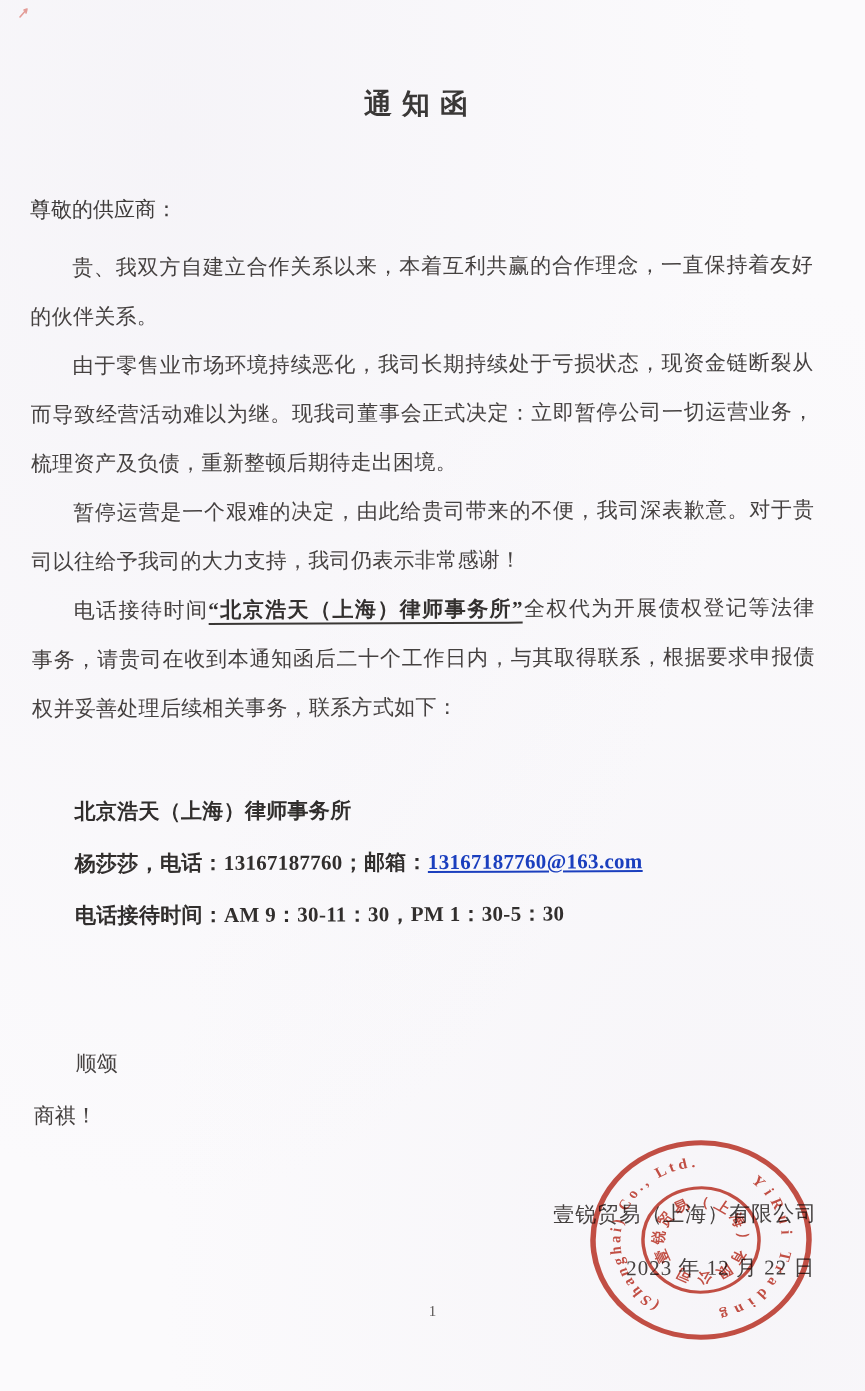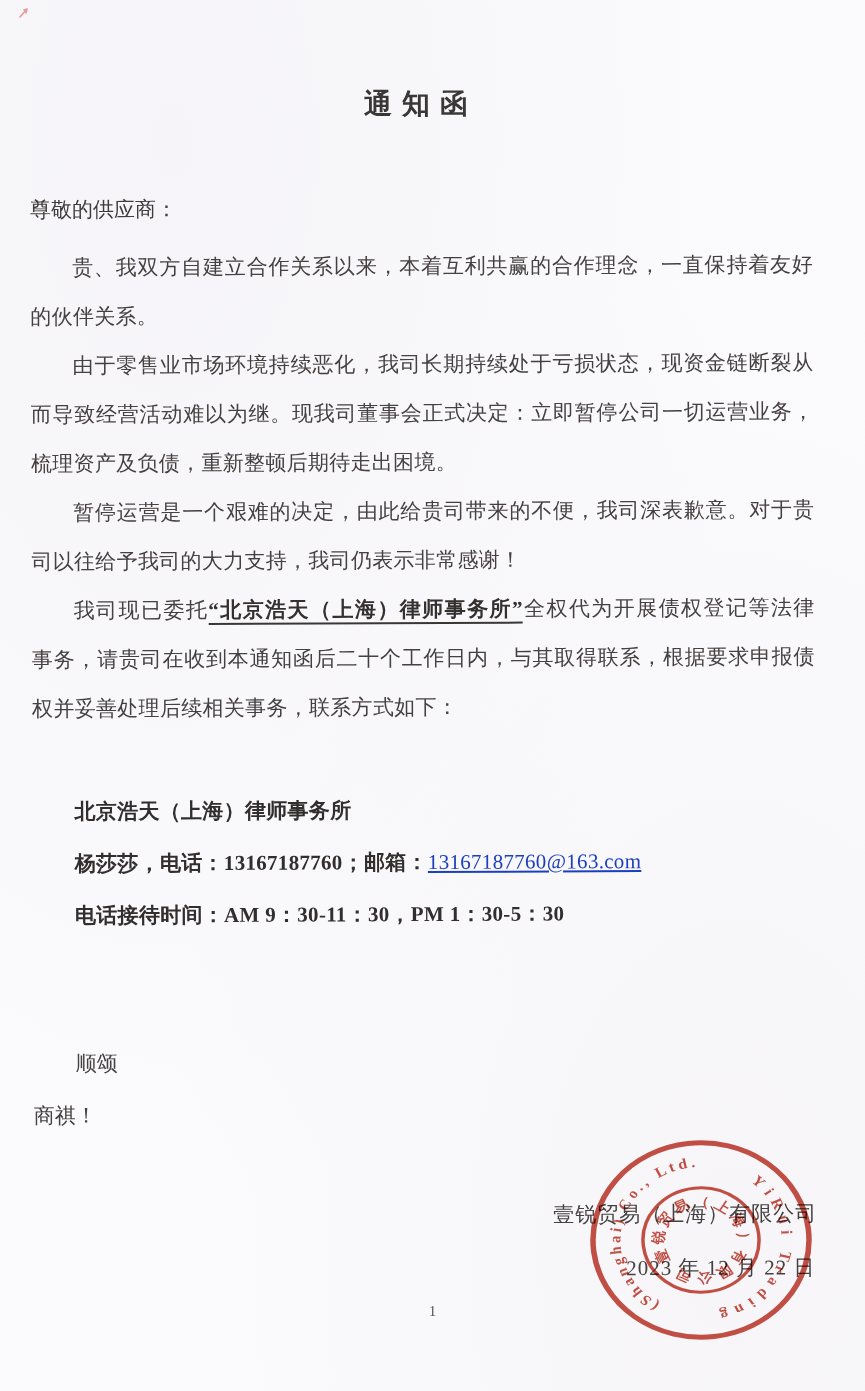--- a/index.html
+++ b/index.html
@@ -42,21 +42,21 @@
   .full{text-align:justify;text-align-last:justify;}
   .firm-underline{
     font-weight:700;color:#33302f;
     border-bottom:2px solid #3a3735;padding-bottom:1px;
   }
   .contact{
     margin-top:52px;margin-left:42px;
     font-weight:700;color:#312e2d;
   }
   .contact-line{display:block;font-size:21px;line-height:52px;letter-spacing:0.3px;}
-  .email-link{color:#1b3fbe;font-weight:400;text-decoration:underline;cursor:pointer;}
+  .email-link{color:#1b3fbe;font-weight:700;text-decoration:underline;cursor:pointer;}
   .closing{margin-top:96px;}
   .closing-line{display:block;font-size:21px;line-height:52px;color:#454140;}
   .signature{
     margin-top:60px;text-align:right;
     font-size:21px;color:#454140;letter-spacing:1px;
   }
   .sig-company{display:block;line-height:30px;padding-right:0px;}
   .sig-date{display:block;line-height:30px;margin-top:24px;padding-right:2px;}
   .page-number{
     position:absolute;left:0;right:0;top:1303px;
@@ -93,21 +93,21 @@
     <span class="para-line indent full">贵、我双方自建立合作关系以来，本着互利共赢的合作理念，一直保持着友好</span>
     <span class="para-line">的伙伴关系。</span>
 
     <span class="para-line indent full">由于零售业市场环境持续恶化，我司长期持续处于亏损状态，现资金链断裂从</span>
     <span class="para-line full">而导致经营活动难以为继。现我司董事会正式决定：立即暂停公司一切运营业务，</span>
     <span class="para-line">梳理资产及负债，重新整顿后期待走出困境。</span>
 
     <span class="para-line indent full">暂停运营是一个艰难的决定，由此给贵司带来的不便，我司深表歉意。对于贵</span>
     <span class="para-line">司以往给予我司的大力支持，我司仍表示非常感谢！</span>
 
-    <span class="para-line indent full"><span>我司现已委托</span><span class="firm-underline">“北京浩天（上海）律师事务所”</span><span>全权代为开展债权登记等法律</span></span>
+    <span class="para-line indent full"><span>电话接待时间</span><span class="firm-underline">“北京浩天（上海）律师事务所”</span><span>全权代为开展债权登记等法律</span></span>
     <span class="para-line full">事务，请贵司在收到本通知函后二十个工作日内，与其取得联系，根据要求申报债</span>
     <span class="para-line">权并妥善处理后续相关事务，联系方式如下：</span>
   </div>
 
   <div class="contact">
     <span class="contact-line">北京浩天（上海）律师事务所</span>
     <span class="contact-line"><span>杨莎莎，电话：13167187760；邮箱：</span><a class="email-link">13167187760@163.com</a></span>
     <span class="contact-line">电话接待时间：AM 9：30-11：30，PM 1：30-5：30</span>
   </div>
 

